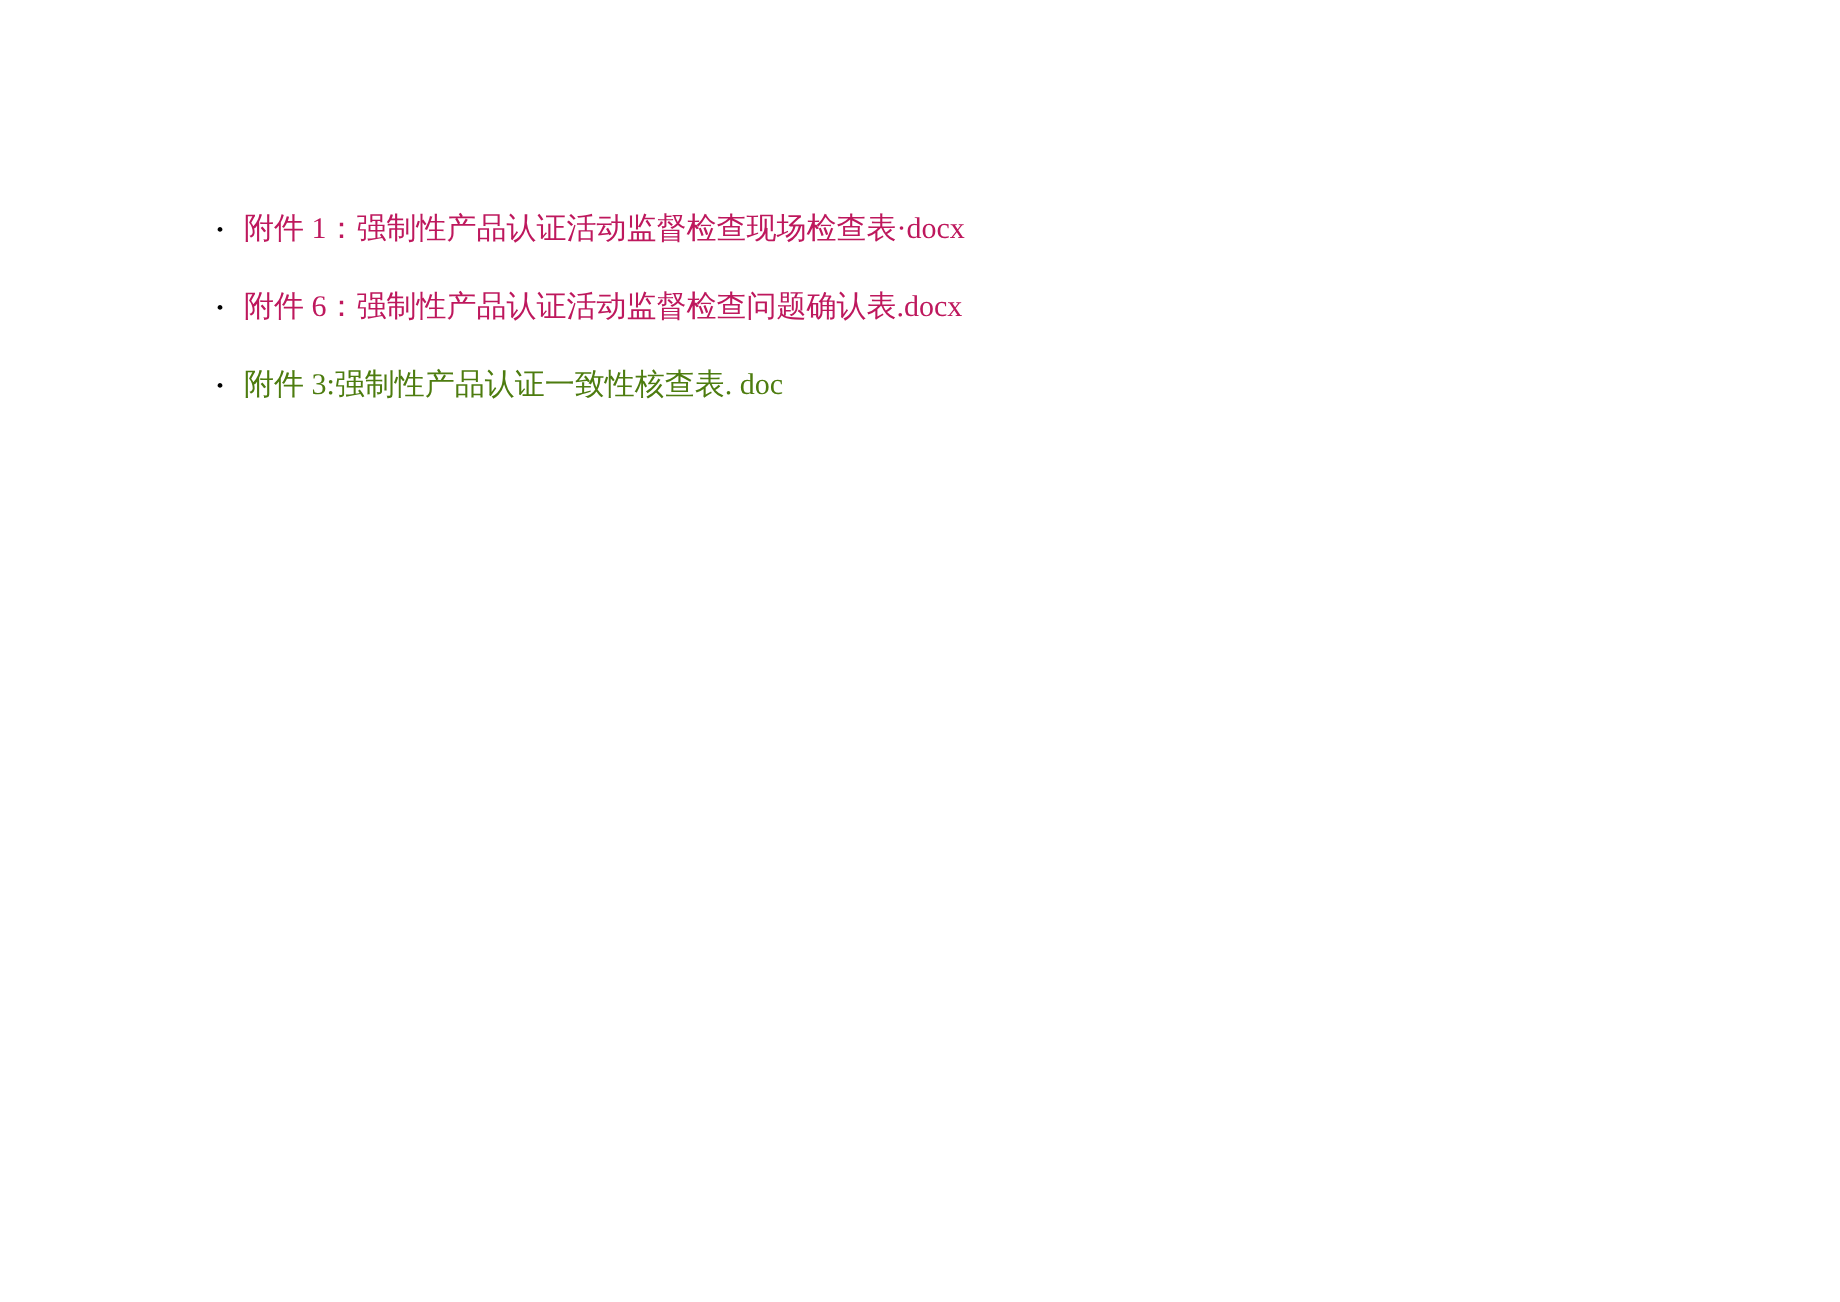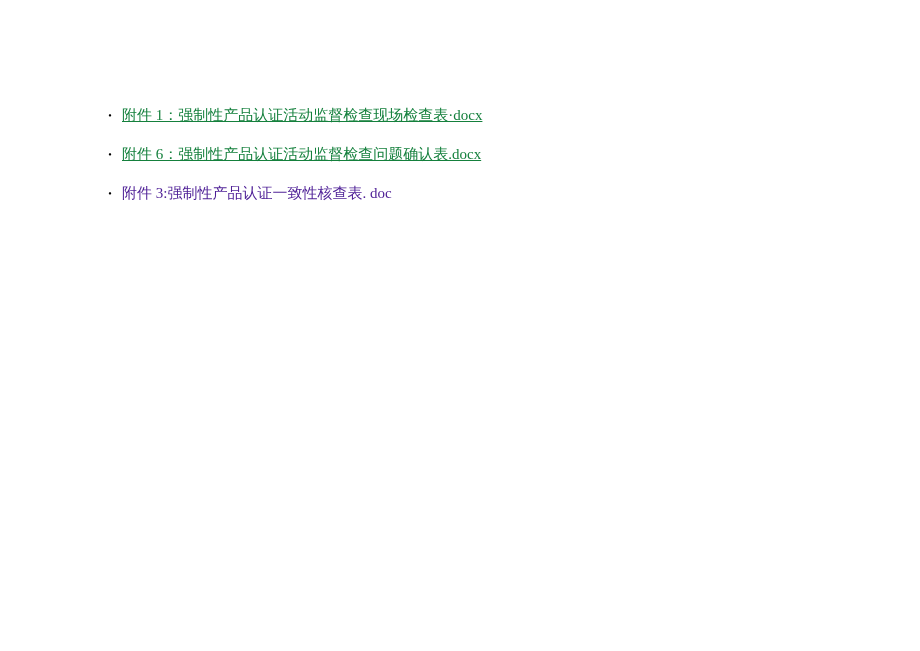--- a/index.html
+++ b/index.html
@@ -28,25 +28,24 @@
     }
     .bullet {
       display: inline-block;
       width: 20px;
       text-align: center;
       font-size: 10px;
       color: #000000;
       margin-right: 2px;
     }
     .attachment-text {
-      color: #4c1d95;
+      color: #4d7c0f;
     }
     .attachment-link {
-      text-decoration: underline;
-      color: #15803d;
+      color: #be185d;
     }
   </style>
 </head>
 <body>
 
 <ul class="attachment-list">
   <li class="attachment-item">
     <span class="bullet">•</span>
     <span class="attachment-text attachment-link">附件 1：强制性产品认证活动监督检查现场检查表·docx</span>
   </li>

